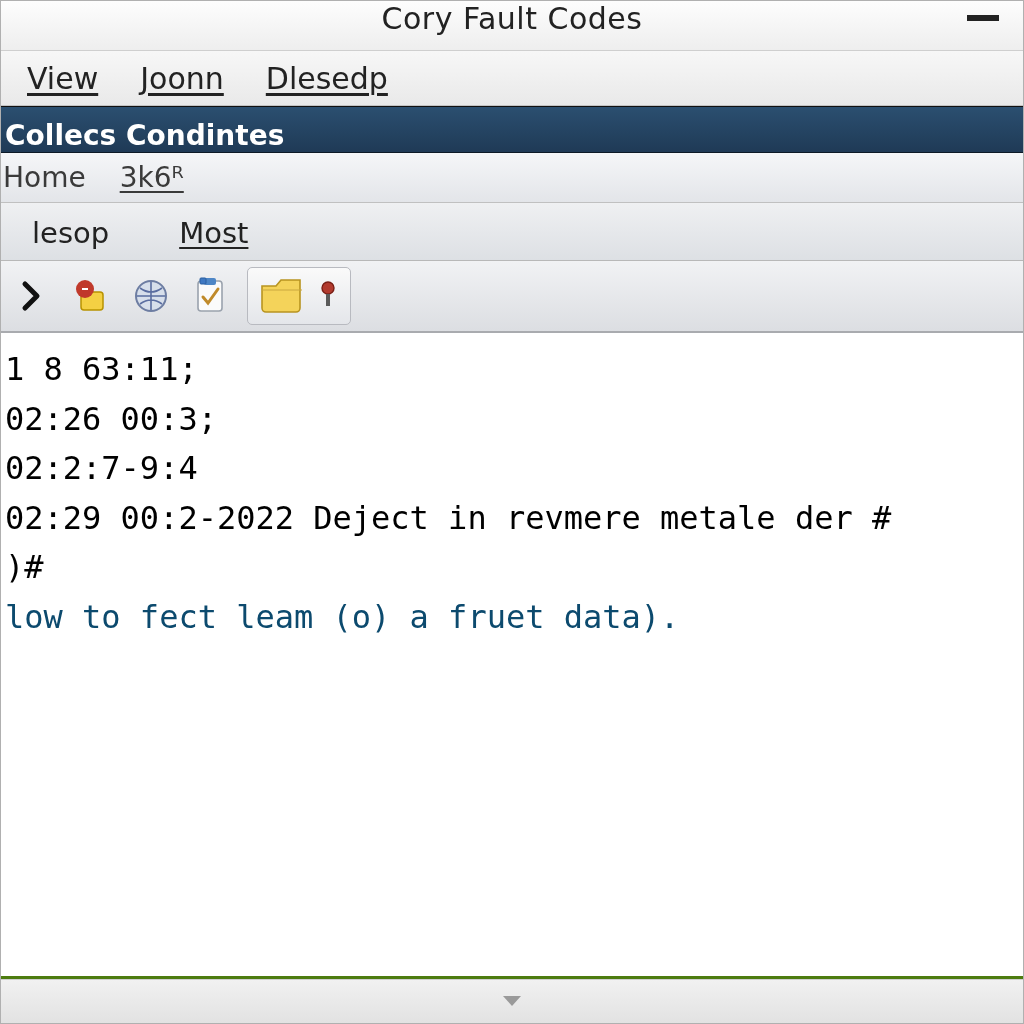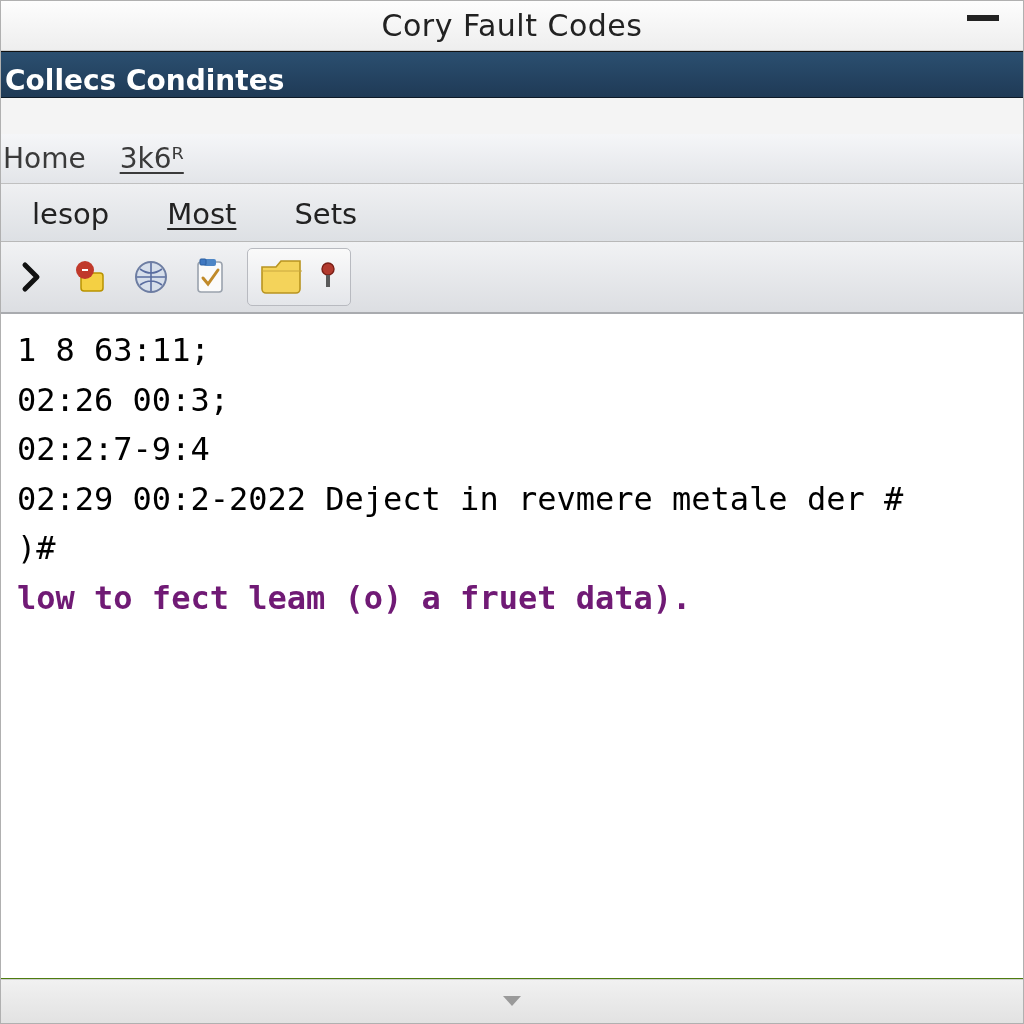--- a/index.html
+++ b/index.html
@@ -13,21 +13,21 @@
     background: #f4f4f4;
     display: flex; flex-direction: column;
     border: 1px solid #b0b0b0;
   }
 
   
   .titlebar {
     height: 50px;
     background: linear-gradient(to bottom, #fdfdfd, #eeeeee);
     border-bottom: 1px solid #cfcfcf;
-    display: flex; align-items: center; justify-content: center;
+    display: flex; justify-content: center;
     position: relative;
   }
   .titlebar .title {
     font-size: 30px; color: #222; font-weight: 500; letter-spacing: .5px;
   }
   .titlebar .min-btn {
     position: absolute; right: 24px; top: 14px;
     width: 32px; height: 8px; border-top: 6px solid #222;
   }
 
@@ -54,29 +54,29 @@
     border-top: 1px solid #111; border-bottom: 1px solid #0d1a27;
   }
 
   
   .submenu {
     height: 50px;
     background: linear-gradient(to bottom, #f5f6f8, #e3e5e9);
     border-bottom: 1px solid #c0c0c0;
     display: flex; align-items: center; gap: 34px;
     padding: 0 2px;
-    font-size: 28px; color: #3a3a3a; margin-top: 36px;
+    font-size: 28px; color: #3a3a3a;
   }
 
   
   .tabstrip {
     height: 58px;
     background: linear-gradient(to bottom, #eff0f2, #dde0e4);
     border-bottom: 1px solid #b8b8b8;
-    display: flex; align-items: flex-end; gap: 0;
+    display: flex; align-items: flex-end; gap: 12px;
     padding: 0 2px;
   }
   .tab {
     padding: 8px 28px 10px;
     font-size: 29px; color: #222;
     border: 1px solid transparent;
     border-bottom: none;
     cursor: default;
   }
   .tab .ul { text-decoration: underline; text-underline-offset: 4px; }
@@ -104,28 +104,28 @@
     display: flex; align-items: center; gap: 6px;
     padding: 4px 8px;
     border: 1px solid #b8bac0; border-radius: 5px;
     background: linear-gradient(to bottom,#fafafa,#e4e6ea);
   }
 
   
   .content {
     flex: 1;
     background: #ffffff;
-    padding: 12px 0 0 16px;
+    padding: 12px 0 0 4px;
     font-family: "DejaVu Sans Mono", "Liberation Mono", monospace;
     font-size: 32px; line-height: 1.55;
     overflow: hidden;
-    border-bottom: 1px solid #4d7c0f;
+    border-bottom: 3px solid #4d7c0f;
   }
   .content .line { white-space: pre; color: #000; padding-left: 0; }
-  .content .link { color: #701a75; font-weight: bold; }
+  .content .link { color: #0c4a6e; }
 
   
   .statusbar {
     height: 44px;
     background: linear-gradient(to bottom,#f1f1f1,#e2e2e2);
     border-top: 1px solid #cfcfcf;
     display: flex; align-items: center; justify-content: center;
   }
   .grip {
     width: 18px; height: 12px; position: relative;
@@ -140,34 +140,38 @@
 </head>
 <body>
 
 <div class="window">
 
   <div class="titlebar">
     <span class="title">Cory Fault Codes</span>
     <div class="min-btn"></div>
   </div>
 
+  <div class="menubar">
+    <span><span class="ul">View</span></span>
+    <span><span class="ul">Joonn</span></span>
+    <span><span class="ul">Dlesedp</span></span>
+  </div>
 
   <div class="banner">
     <span>Collecs Condintes</span>
   </div>
 
   <div class="submenu">
     <span>Home</span>
     <span style="text-decoration:underline;text-underline-offset:4px">3k6ᴿ</span>
   </div>
 
   <div class="tabstrip">
     <div class="tab"><span>lesop</span></div>
     <div class="tab"><span class="ul">Most</span></div>
-    <div class="tab"><span>Sets</span></div>
   </div>
 
   <div class="toolbar">
     <div class="tool">
       <svg width="32" height="32" viewBox="0 0 32 32">
           <polyline points="10,4 22,16 10,28" fill="none" stroke="#111" stroke-width="5" stroke-linejoin="round" stroke-linecap="round"></polyline>
         </svg>
     </div>
     <div class="tool">
       <svg width="40" height="40" viewBox="0 0 40 40">

